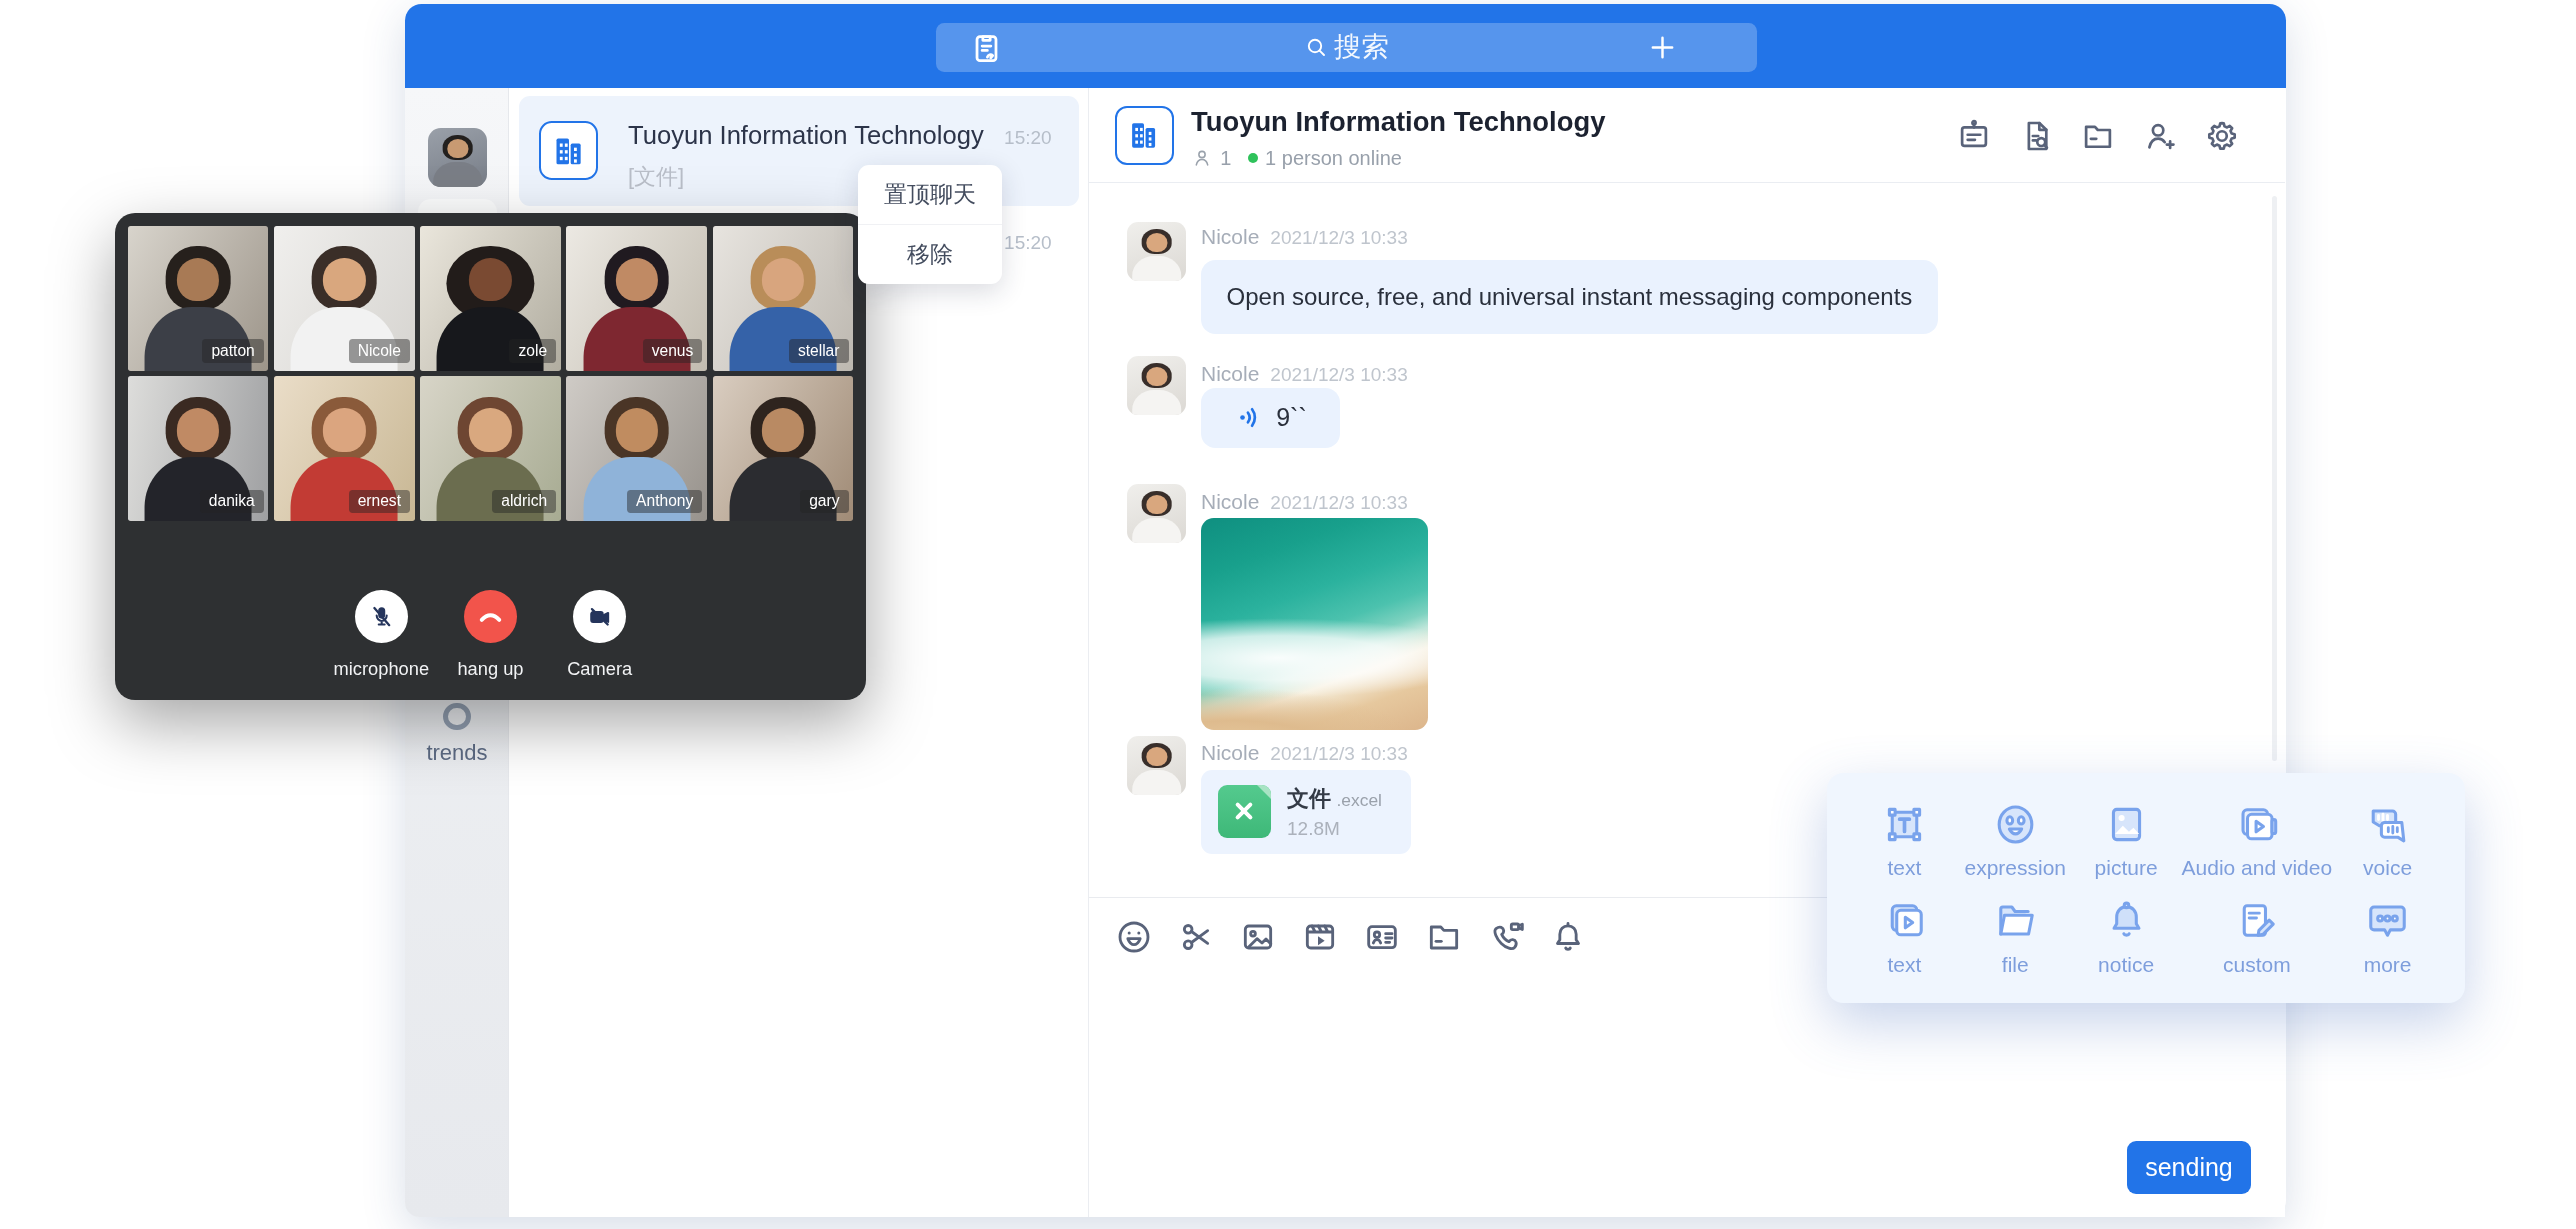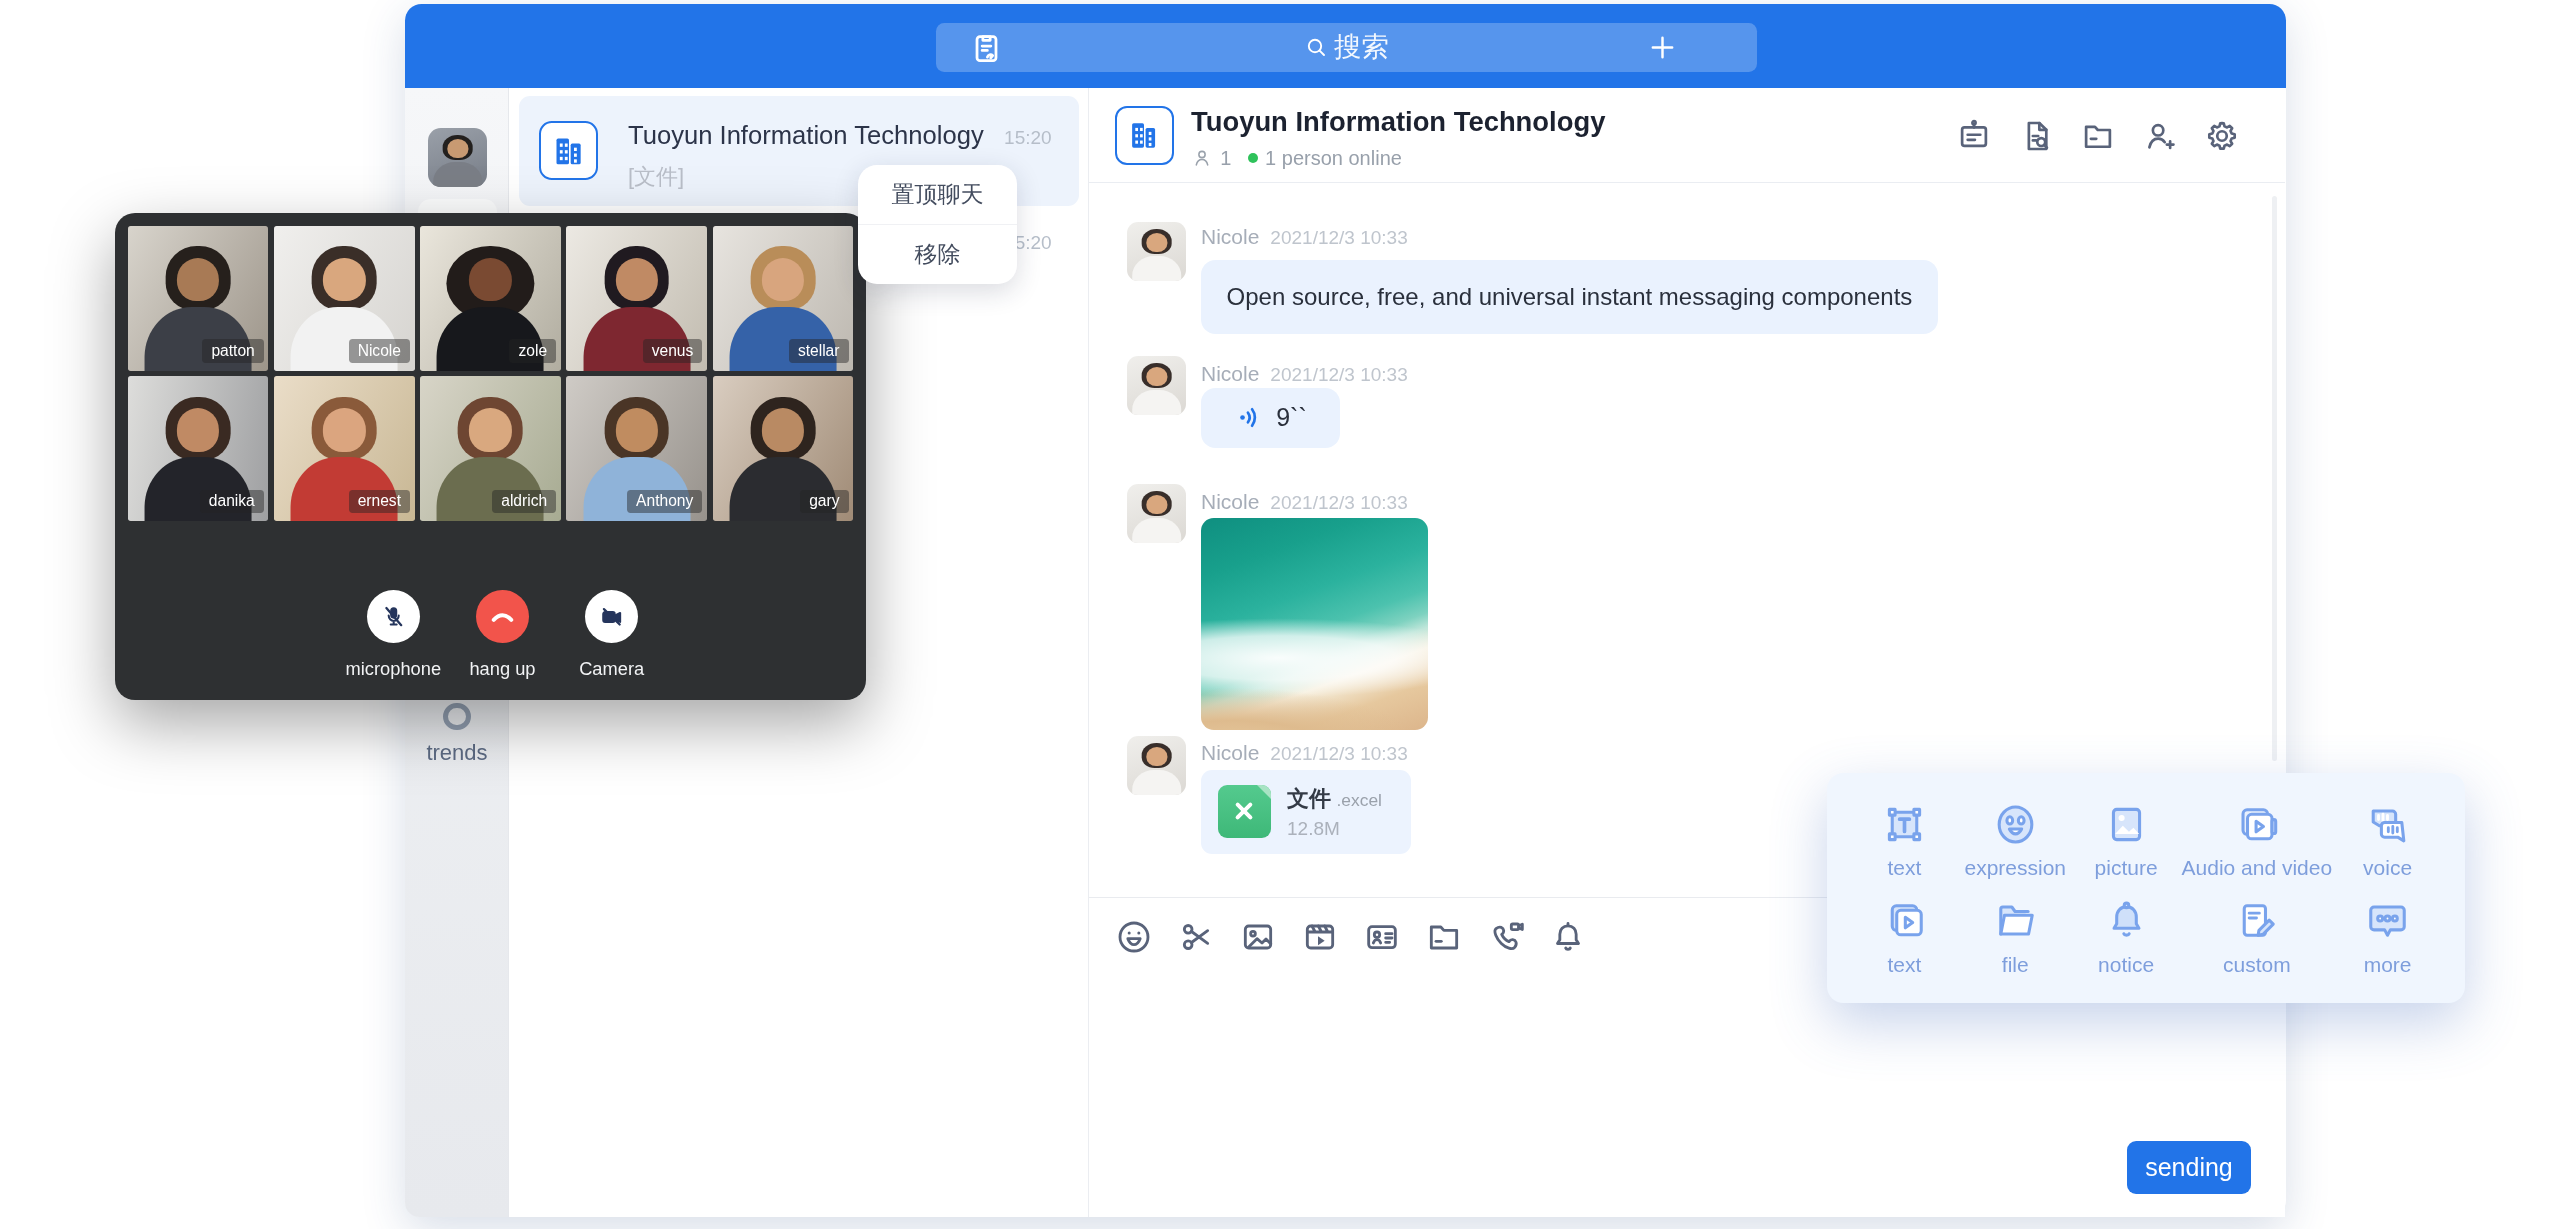--- a/index.html
+++ b/index.html
@@ -34,21 +34,21 @@
   .conv.sel{top:8.2px;background:#edf3fc;}
   .conv.row2{top:120px;background:#fff;}
   .grp-box{position:absolute;left:20px;top:25.6px;width:59px;height:59px;background:#fff;border:2.7px solid #2274e8;
            border-radius:12.8px;display:flex;align-items:center;justify-content:center;box-sizing:border-box;}
   .conv-title{position:absolute;left:109px;top:25.6px;font-size:25.6px;color:#2c3449;font-weight:500;white-space:nowrap;}
   .conv-sub{position:absolute;left:109px;top:66px;font-size:22px;color:#b9bec8;}
   .conv-time{position:absolute;right:27.4px;top:31px;font-size:19px;color:#b6bec9;}
   .conv.row2 .conv-time{top:24px;}
 
   
-  .ctx-menu{position:absolute;left:858px;top:165px;width:159px;background:#fff;border-radius:19px;z-index:60;
+  .ctx-menu{position:absolute;left:858px;top:165px;width:144px;background:#fff;border-radius:11px;z-index:60;
             box-shadow:0 7.3px 25.6px rgba(30,40,70,.16);overflow:hidden;}
   .ctx-item{height:59px;line-height:59px;text-align:center;font-size:23px;color:#434c5e;}
   .ctx-div{height:0.9px;background:#f0f1f4;margin:0 0;}
 
   
   .chat{position:relative;width:1197px;height:100%;border-left:0.9px solid #ebedf1;box-sizing:border-box;background:#fff;}
   .chat-head{position:absolute;left:0;top:0;width:100%;height:95px;border-bottom:0.9px solid #eaedf2;box-sizing:border-box;}
   .chat-grp{position:absolute;left:25.6px;top:18.3px;width:59px;height:59px;background:#fff;border:2.7px solid #2274e8;
             border-radius:12px;display:flex;align-items:center;justify-content:center;box-sizing:border-box;}
   .chat-title{position:absolute;left:102px;top:18.3px;font-size:27.4px;font-weight:700;color:#1c2230;white-space:nowrap;}
@@ -104,21 +104,21 @@
   .p2{--hair:#221c1a;--skin:#7a4a32;--shirt:#17181c;background:linear-gradient(120deg,#eae6dc,#b1ada0);}
   .p2 .hair{width:62%;height:52%;border-radius:50%;}
   .p3{--hair:#201a20;--skin:#c08a64;--shirt:#7e2730;background:linear-gradient(120deg,#ece9e3,#c2bcb0);}
   .p4{--hair:#b98d59;--skin:#d8a57e;--shirt:#3562a8;background:linear-gradient(120deg,#e7e4df,#bdb8b0);}
   .p5{--hair:#3a2a22;--skin:#c08a64;--shirt:#23242a;background:linear-gradient(100deg,#dddddb,#9fa0a2);}
   .p6{--hair:#8a5a3a;--skin:#dba57f;--shirt:#c23b34;background:linear-gradient(120deg,#ead fc8,#c8b794);background:linear-gradient(120deg,#eaddc8,#c8b794);}
   .p7{--hair:#6e4632;--skin:#d9a87f;--shirt:#6b6d4f;background:linear-gradient(120deg,#d8d5c8,#a7ab92);}
   .p8{--hair:#4a3526;--skin:#c08c60;--shirt:#8fb3d9;background:linear-gradient(120deg,#cfcbc6,#97928c);}
   .p9{--hair:#2e241e;--skin:#b98a63;--shirt:#2b2c30;background:linear-gradient(120deg,#d9cdc0,#a08b76);}
   .call-timer{position:absolute;left:0;top:337px;width:100%;text-align:center;color:#fff;font-size:21px;}
-  .call-controls{position:absolute;left:12px;top:377px;width:100%;display:flex;justify-content:center;gap:8.2px;}
+  .call-controls{position:absolute;left:0;top:377px;width:100%;display:flex;justify-content:center;gap:8.2px;}
   .ctl{width:101px;display:flex;flex-direction:column;align-items:center;}
   .ctl-btn{width:53px;height:53px;border-radius:50%;border:none;display:flex;align-items:center;justify-content:center;}
   .ctl-btn.white{background:#fff;} .ctl-btn.red{background:#f2544b;}
   .ctl-label{margin-top:14.6px;color:#f2f3f5;font-size:18.3px;white-space:nowrap;}
 
   
   .popup{position:absolute;left:1827px;top:773px;width:638px;height:230px;background:#f0f6fe;border-radius:16.5px;
          box-shadow:0 20px 55px rgba(70,110,190,.30);z-index:45;
          display:grid;grid-template-columns:repeat(5,1fr);grid-template-rows:1fr 1fr;padding:18.3px 22px;box-sizing:border-box;}
   .pcell{display:flex;flex-direction:column;align-items:center;justify-content:center;gap:7.3px;}

